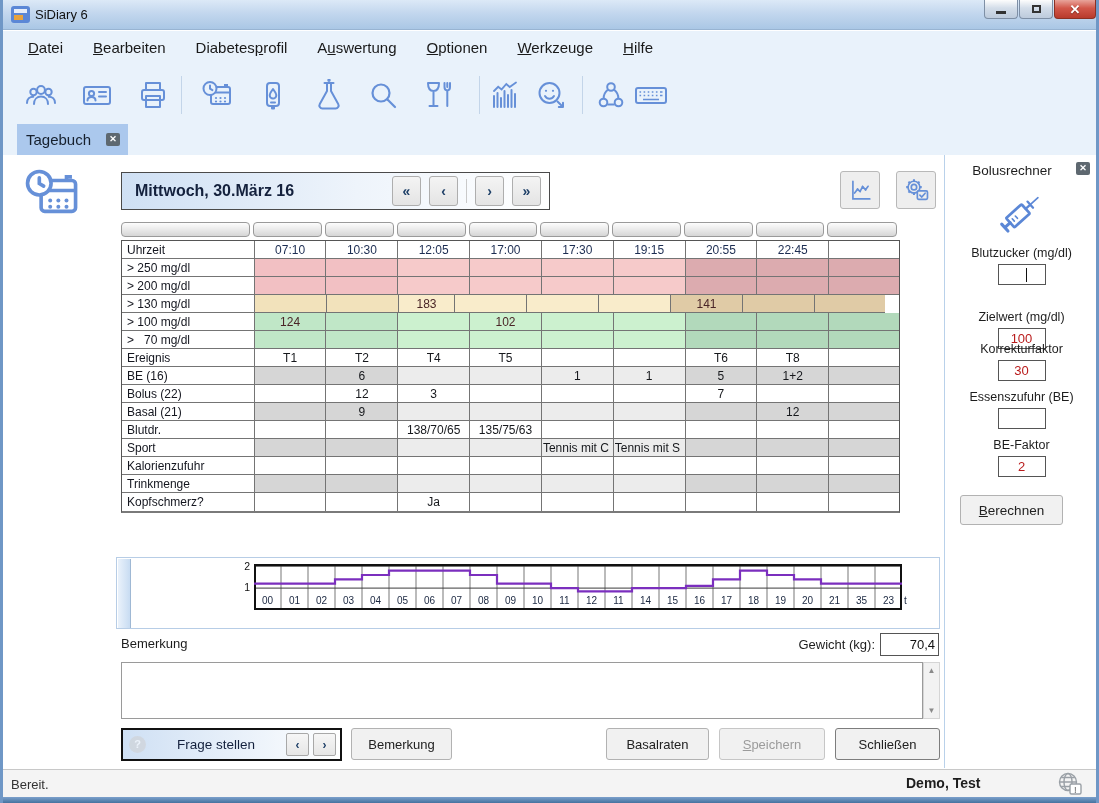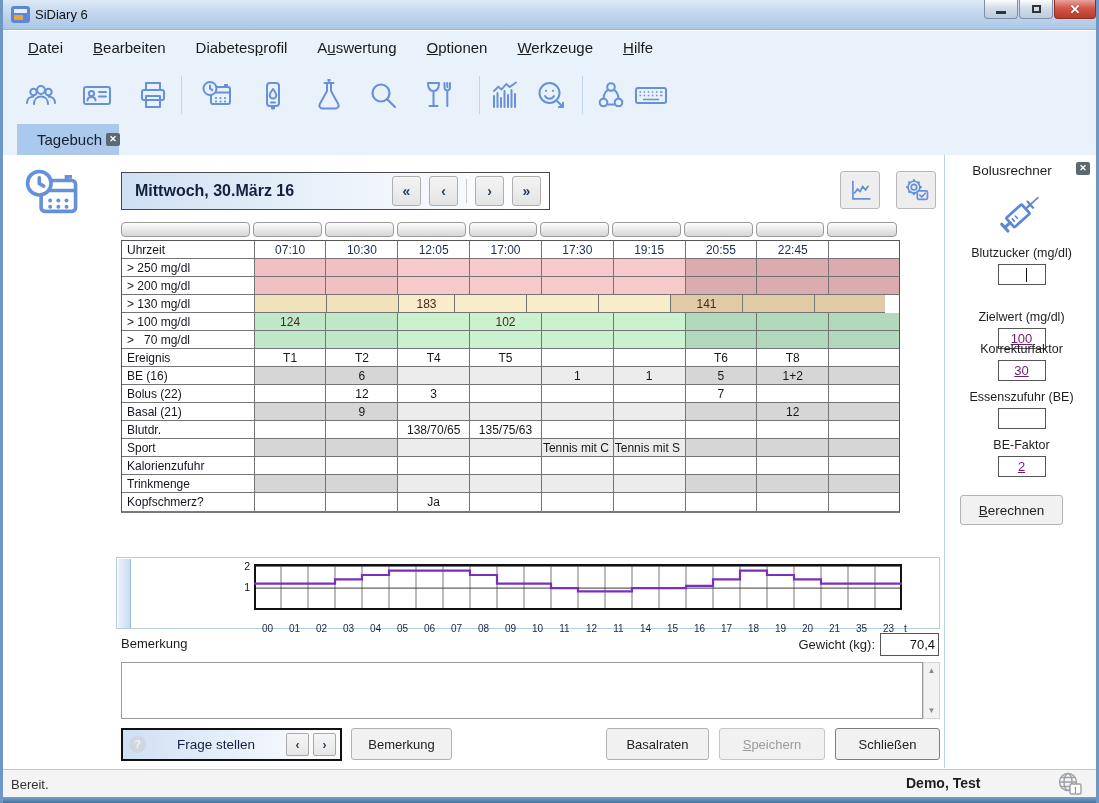--- a/index.html
+++ b/index.html
@@ -29,22 +29,22 @@
   .menubar { left:0; top:31px; width:1099px; height:33px; background:#e9f2fb; display:flex; align-items:center; padding-left:25px; }
   .menu-item { font-size:15px; color:#1a1a1a; margin-right:30px; cursor:default; }
   .toolbar { left:0; top:64px; width:1099px; height:60px; background:#e9f2fb; }
   .tbico { position:absolute; top:15px; width:32px; height:32px; }
   .tbico svg { width:100%; height:100%; }
   .tbsep { position:absolute; top:12px; width:1px; height:38px; background:#c3d5e9; }
   .promo { position:absolute; left:778px; top:103px; font-size:12.5px; font-weight:bold; color:#b3cae8; }
 
   
   .tabbar { left:0; top:124px; width:1099px; height:31px; background:#e9f2fb; }
-  .tab { position:absolute; left:14px; top:0; width:102px; height:31px; background:#abc8ed;
-    display:flex; align-items:center; padding-left:20px; font-size:15px; color:#16202e; }
+  .tab { position:absolute; left:14px; top:0; width:111px; height:31px; background:#abc8ed;
+    display:flex; align-items:center; padding-left:9px; font-size:15px; color:#16202e; }
   .tab-close { position:absolute; left:89px; top:9px; width:14px; height:13px; background:#5e6870; border-radius:2px;
     color:#fff; font-size:9px; line-height:13px; text-align:center; font-weight:bold; }
 
   
   .content { left:3px; top:155px; width:1093px; height:614px; background:#fff; }
   .side-sep { left:941px; top:155px; width:1px; height:613px; background:#b9d1ea; }
 
   
   .big-diary { left:20px; top:166px; width:58px; height:58px; }
   .datebox { left:118px; top:172px; width:429px; height:38px; border:1px solid #4a4a4a;
@@ -76,21 +76,21 @@
   .r-yellow .c-m { background:#f8f8d0; } .r-yellow .c-e { background:#f4f1c4; } .r-yellow .c-l { background:#e4e0ae; }
   .r-gray .c-m { background:#ececec; } .r-gray .c-e, .r-gray .c-l { background:#d6d6d6; }
   .r-white .cell, .r-times .cell { background:#fff; }
 
   
   .chartpanel { left:113px; top:557px; width:824px; height:72px; border:1px solid #b7cde6; background:#fff; }
   .chartstrip { position:absolute; left:1px; top:1px; width:13px; height:69px;
     background:linear-gradient(90deg,#eaf2fb,#c8dcf2); border-right:1px solid #9fb8d4; }
   .chartsvg { position:absolute; left:137px; top:6px; }
   .ytick { position:absolute; width:14px; text-align:right; font-size:10.5px; color:#111; }
-  .hours { position:absolute; left:137px; top:65px; width:672px; display:flex; }
+  .hours { position:absolute; left:137px; top:37px; width:672px; display:flex; }
   .hours span { width:27px; text-align:center; font-size:10px; color:#1a2740; }
   .hours .tend { width:18px; text-align:left; padding-left:2px; }
 
   
   .lblrow { font-size:13px; color:#1d1d1d; }
   .gewichtbox { left:877px; top:633px; width:59px; height:23px; border:1px solid #555; background:#fff;
     font-size:13px; display:flex; align-items:center; justify-content:flex-end; padding-right:3px; color:#111; }
   .remark { left:118px; top:662px; width:802px; height:57px; border:1px solid #9a9a9a; background:#fff; }
   .vscroll { left:920px; top:662px; width:17px; height:57px; background:#f2f2f2; border:1px solid #d5d5d5; }
   .varrow { width:15px; height:15px; color:#8a8a8a; font-size:8px; text-align:center; line-height:15px; }
@@ -109,21 +109,21 @@
 
   
   .sidebar { left:944px; top:158px; width:149px; height:600px; background:#fff; }
   .bolus-title { position:absolute; left:0; top:5px; width:130px; text-align:center; font-size:13.5px; color:#1d1d1d; }
   .bolus-close { position:absolute; right:6px; top:4px; width:14px; height:13px; background:#5e6870; border-radius:2px;
     color:#fff; font-size:9px; line-height:13px; text-align:center; font-weight:bold; }
   .syringe { position:absolute; left:46px; top:27px; width:56px; height:56px; }
   .bfield { position:absolute; left:0; width:149px; text-align:center; }
   .blabel { font-size:12.5px; color:#1d1d1d; }
   .binput { margin:4px auto 0; width:48px; height:21px; border:1px solid #555; background:#fff;
-    font-size:13px; color:#701a75; display:flex; align-items:center; justify-content:center; position:relative;text-decoration:underline; }
+    font-size:13px; color:#b91c1c; display:flex; align-items:center; justify-content:center; position:relative; }
   .caret { position:absolute; left:27px; top:3px; width:1px; height:14px; background:#111; }
   .berechnen { position:absolute; left:13px; top:337px; width:103px; height:30px; background:#f1f1f1;
     border:1px solid #b2b2b2; border-radius:3px; font-size:13.5px; color:#222; display:flex; align-items:center; justify-content:center; }
 
   
   .statusbar { left:0; top:769px; width:1099px; height:28px; background:#f4f4f4; border-top:1px solid #c8c8c8; }
   .status-left { position:absolute; left:8px; top:7px; font-size:13px; color:#333; }
   .status-user { position:absolute; left:903px; top:5px; font-size:14px; font-weight:bold; color:#1d1d1d; }
   .status-ico { position:absolute; left:1054px; top:1px; width:26px; height:26px; }
   .winbottom { left:0; top:797px; width:1099px; height:6px; background:linear-gradient(#7ba0cc,#46729f); }

